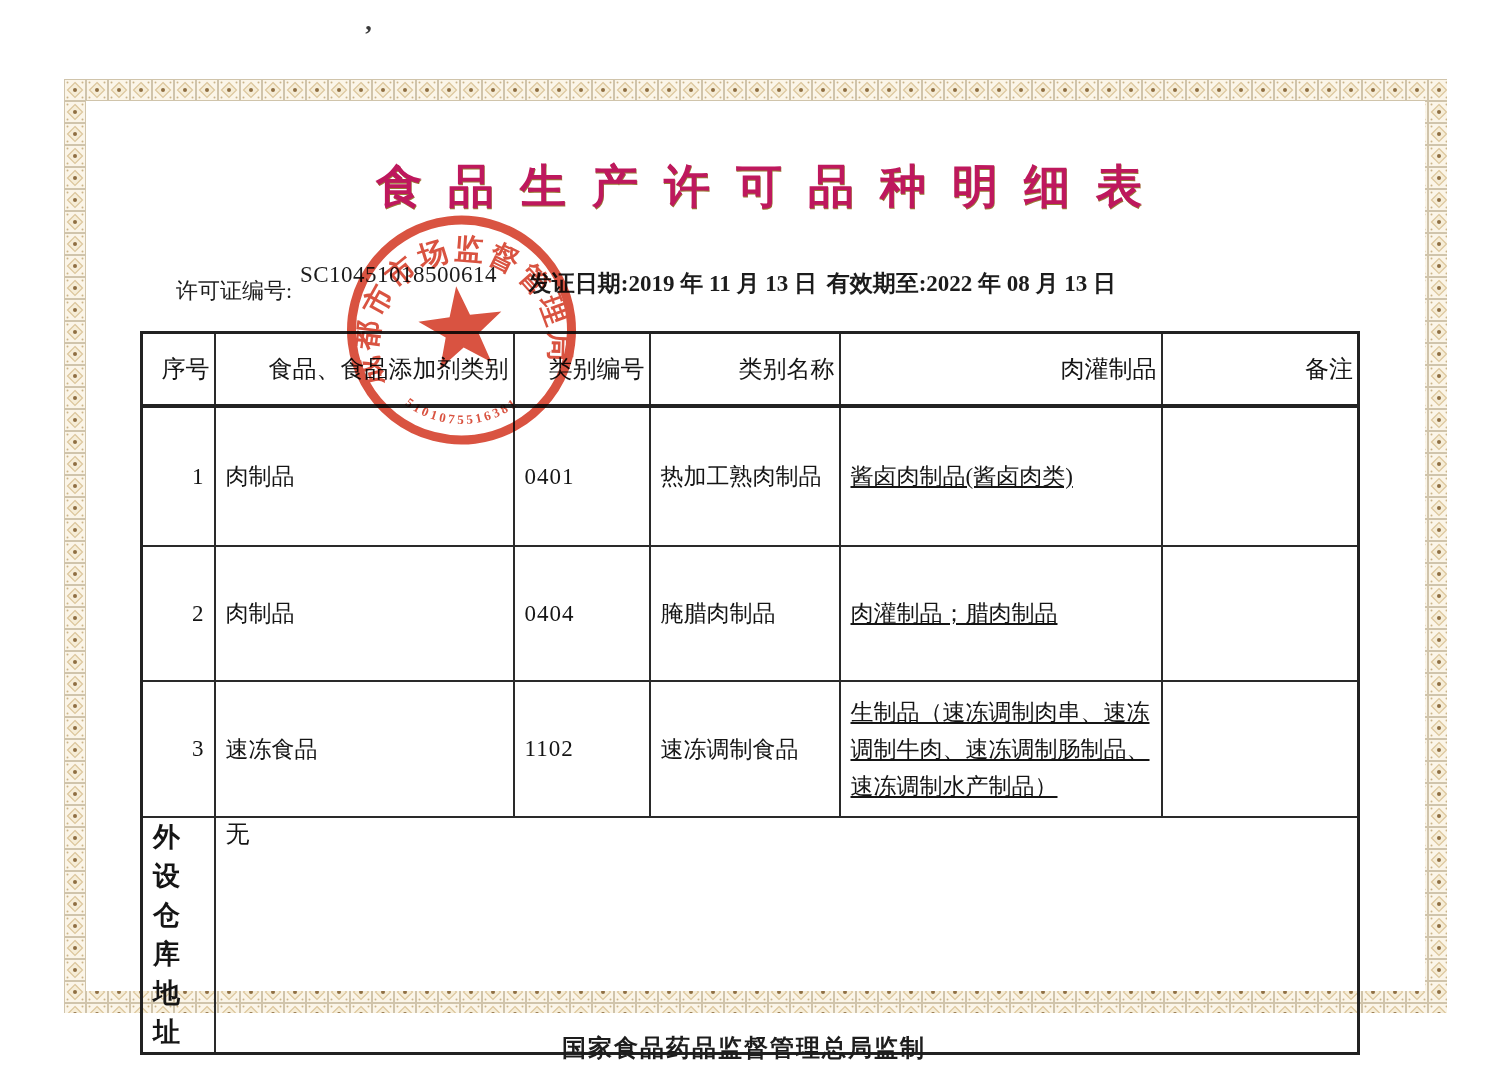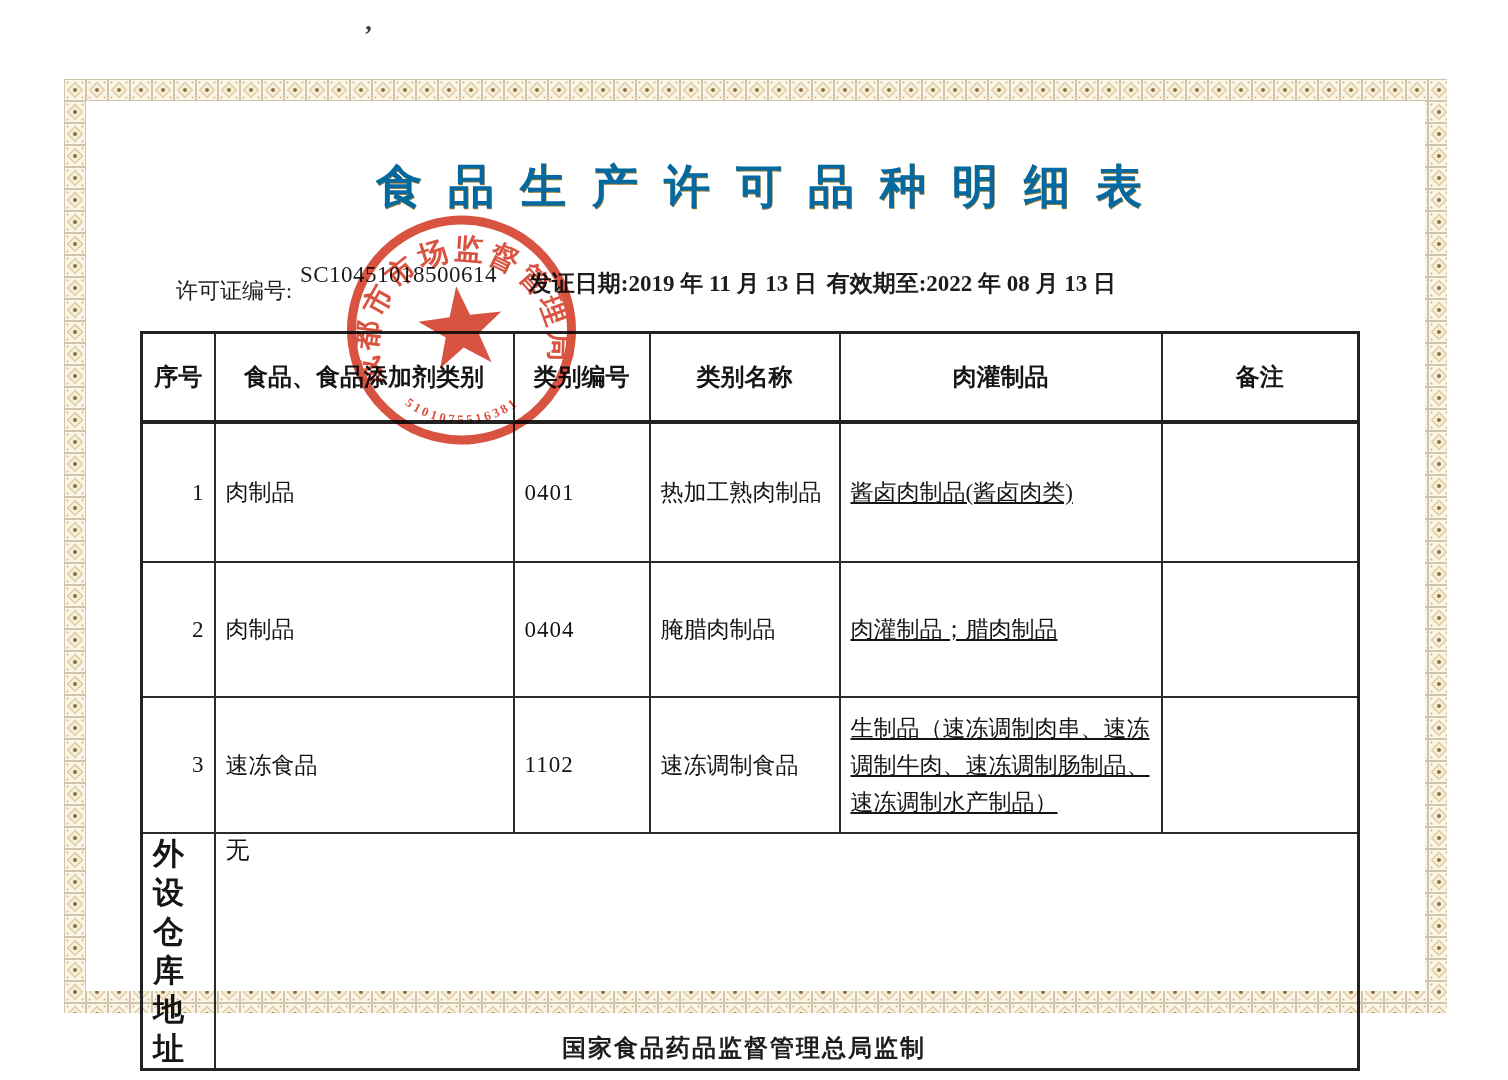--- a/index.html
+++ b/index.html
@@ -14,21 +14,21 @@
   .artifact{
     position:absolute;left:364px;top:20px;
     font-size:26px;font-weight:bold;color:#3a3a3a;
   }
   .frame{position:absolute;left:64px;top:79px;}
   .doc-title{
     position:absolute;left:140px;top:156px;width:1264px;
     text-align:center;
     font-size:46px;font-weight:bold;
     letter-spacing:26px;
-    color:#0369a1;
+    color:#be185d;
     text-shadow:0.5px 0.5px 0 #9a7a35;
     white-space:nowrap;
   }
   .license-line{
     position:absolute;left:176px;top:268px;width:1200px;
     white-space:nowrap;font-size:23px;color:#1c1c1c;
   }
   .lic-label{font-weight:normal;font-size:22px;position:relative;top:7px;}
   .lic-number{font-size:23px;position:relative;top:-9px;margin-left:2px;letter-spacing:0.5px;}
   .lic-issue{font-weight:bold;margin-left:26px;}
@@ -39,33 +39,33 @@
     width:1217px;
     font-size:23px;
   }
   table.detail td,table.detail th{
     border:2px solid #2a2a2a;
     padding:0 10px;
     overflow:hidden;
   }
   table.detail{border:3px solid #222;}
   table.detail th{
-    font-size:24px;font-weight:bold;text-align:center;
+    font-size:24px;font-weight:normal;text-align:right;
     border-bottom:4px solid #222;
-    height:54px;padding:16px 4px;
+    height:54px;padding:8px 4px;
   }
   tr.row-1{height:140px;}
   tr.row-2{height:135px;}
   tr.row-3{height:136px;}
   tr.row-wh{height:112px;}
   td.seq{text-align:right;padding-right:6px;}
   td.code{padding-left:15px;letter-spacing:1px;}
   td.detail-cell{line-height:37px;padding-right:6px;text-decoration:underline;}
   td.wh-label{
-    font-weight:bold;font-size:31px;line-height:39px;
+    font-weight:bold;font-size:27px;line-height:39px;
     word-break:break-all;padding:4px 8px;
     vertical-align:middle;
   }
   td.wh-value{vertical-align:top;padding-top:10px;font-size:24px;}
   .seal{
     position:absolute;left:336px;top:208px;
     width:252px;height:252px;
     opacity:0.9;
     mix-blend-mode:multiply;
     transform:rotate(-7deg);

